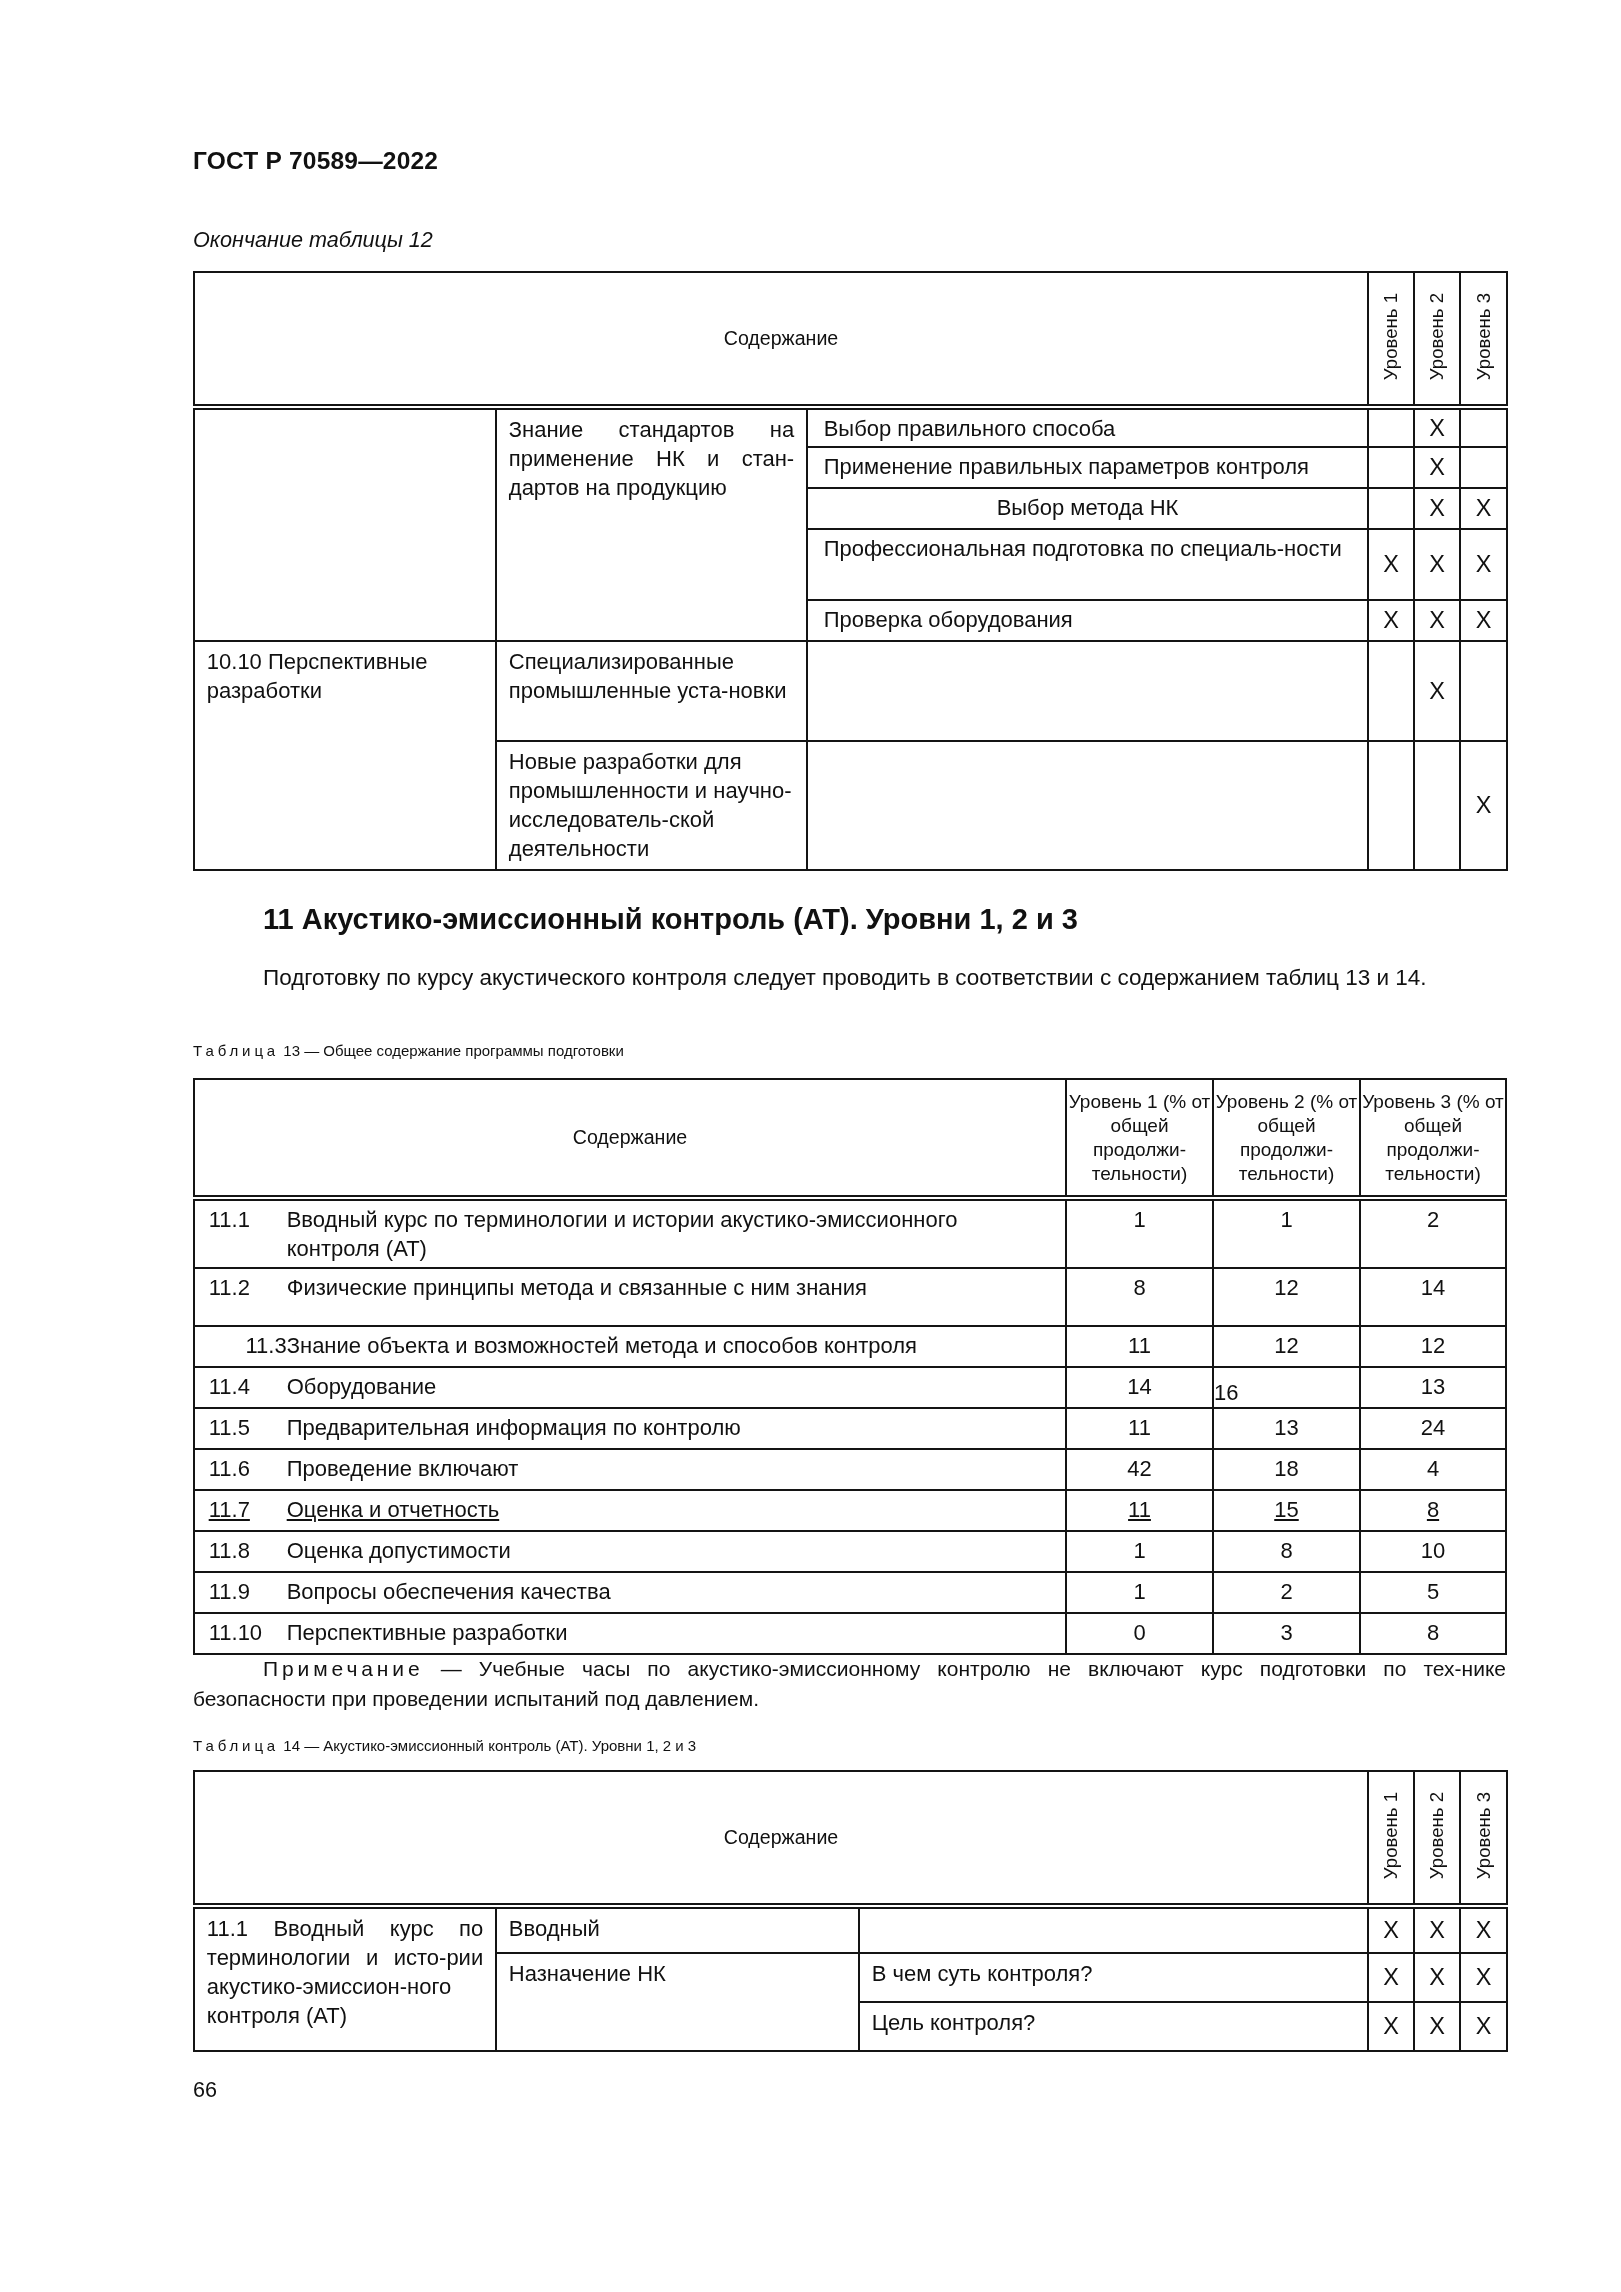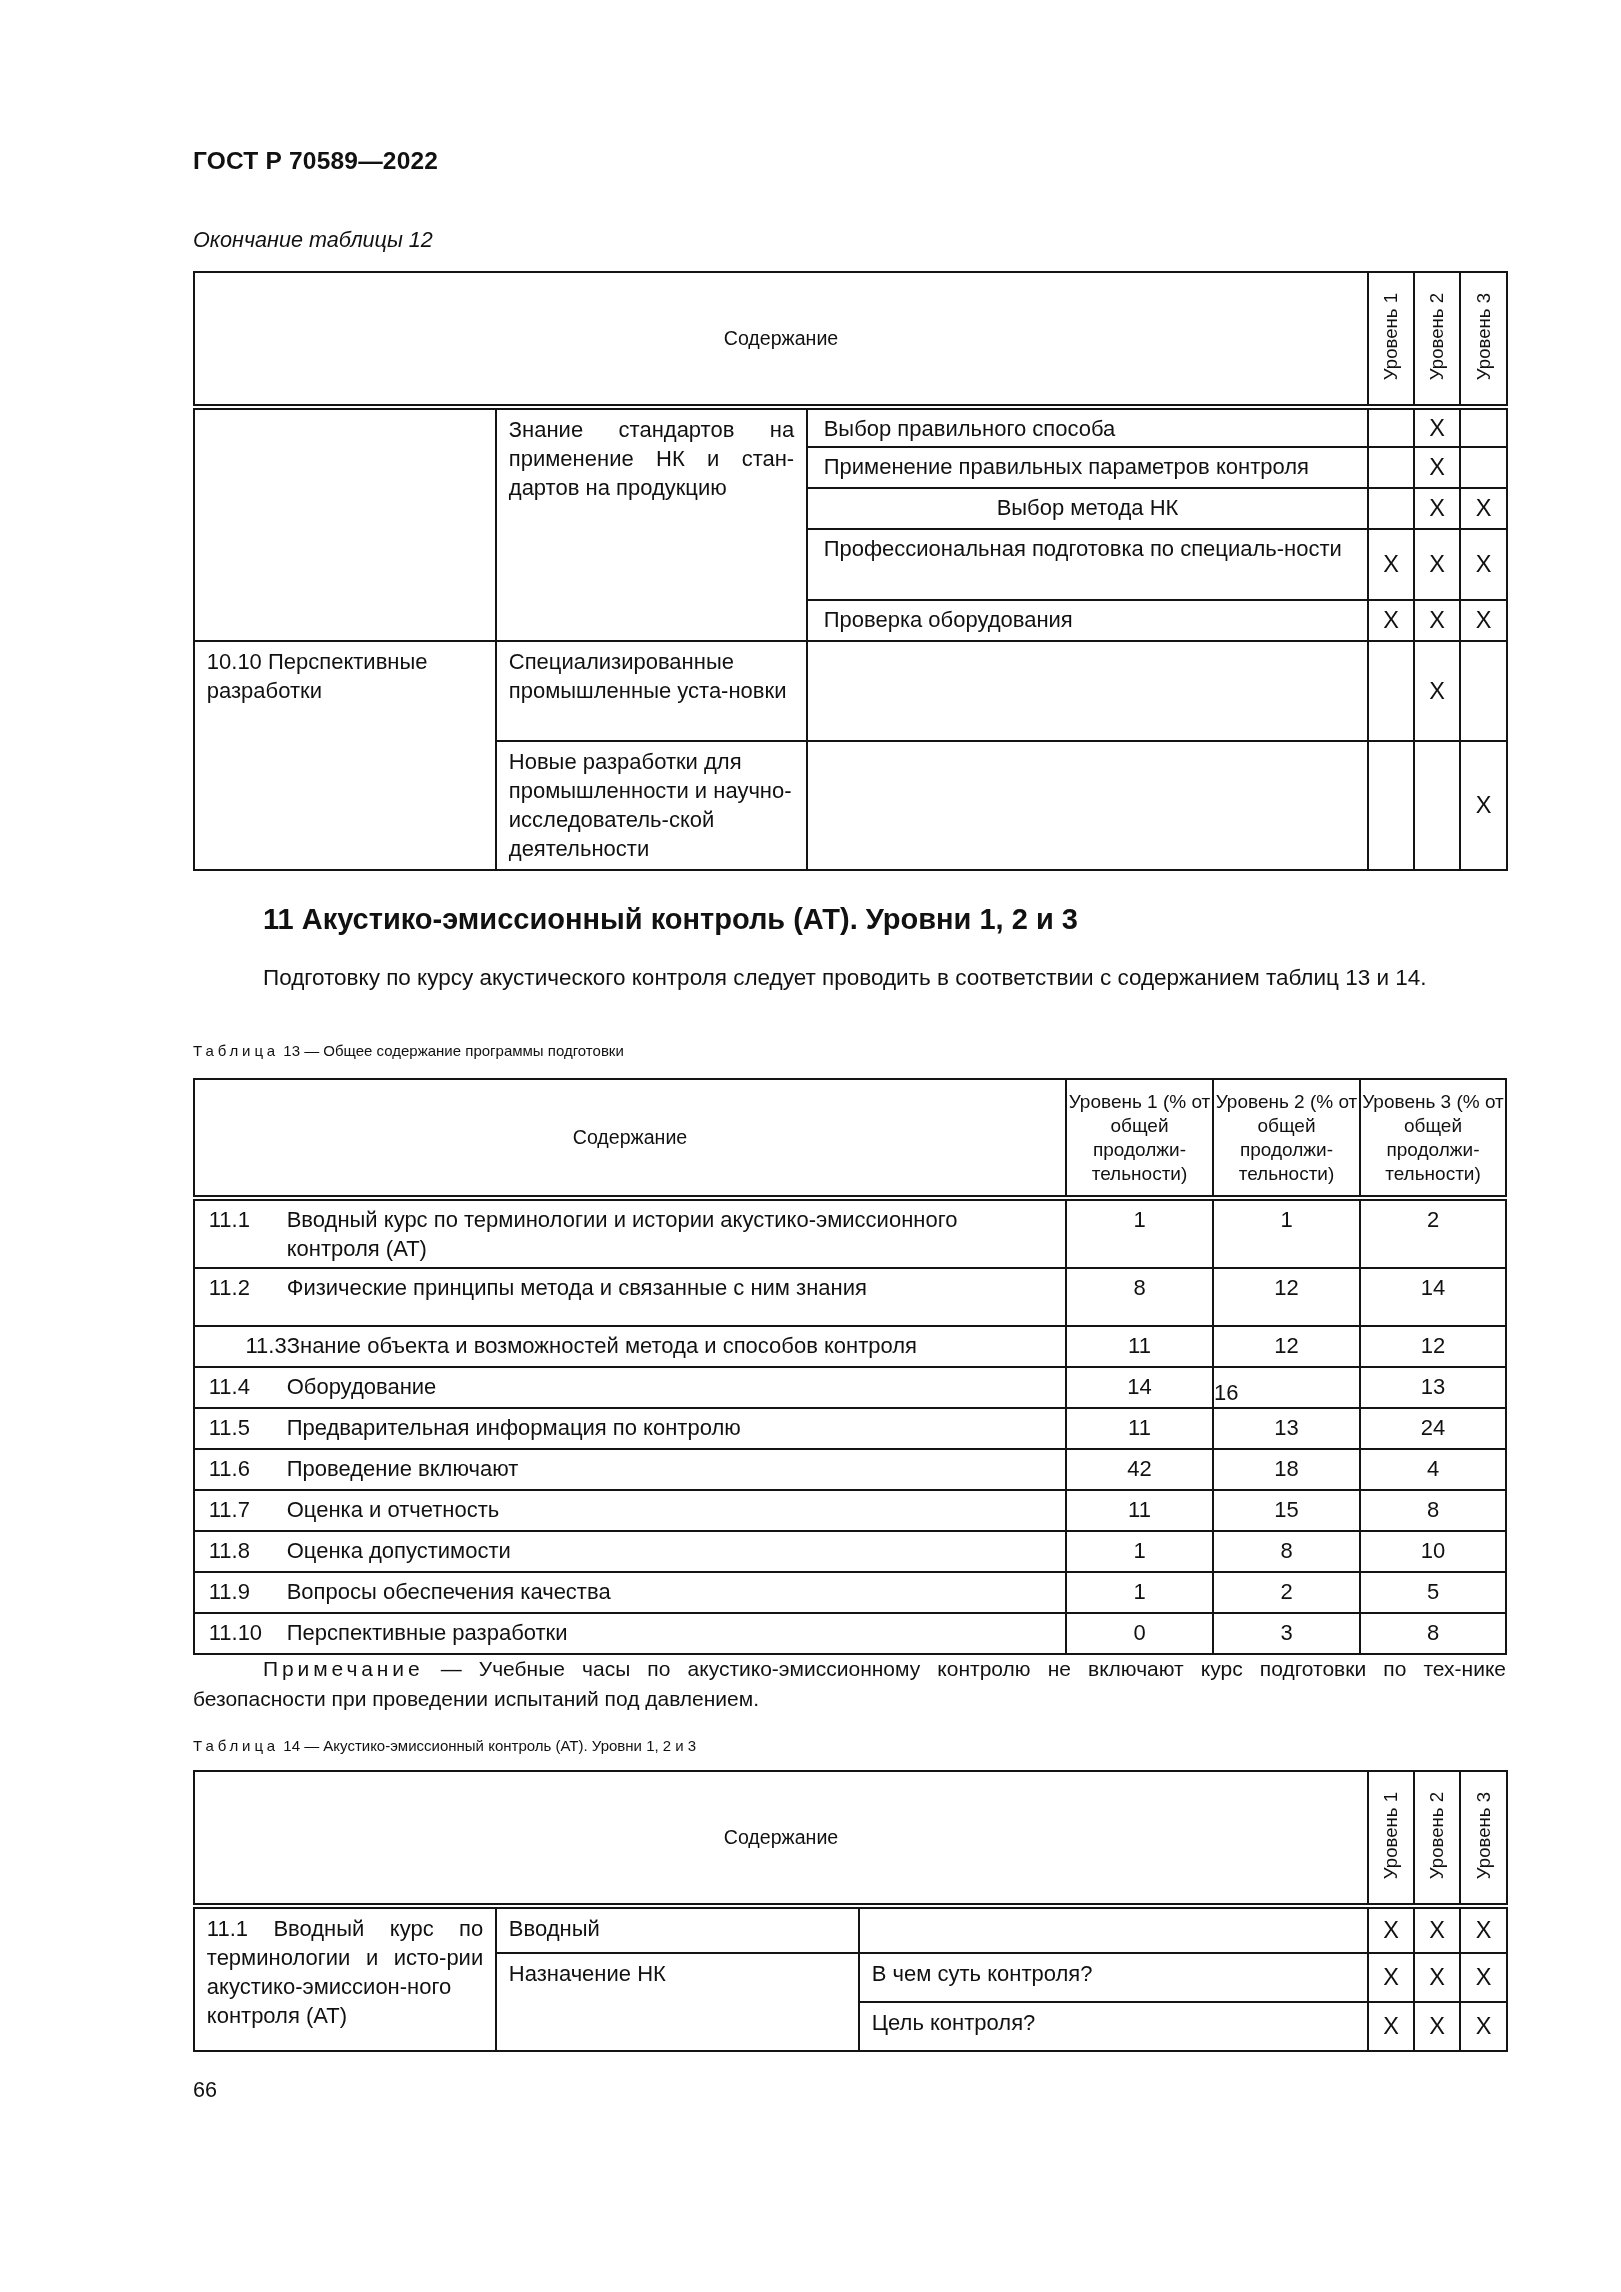--- a/index.html
+++ b/index.html
@@ -179,21 +179,21 @@
     <td class="t-text" style="padding:3.9px 11.8px 0 13.7px;">
           <div class="row-flex">
             <span class="num">11.6</span>
             <span>Проведение включают</span>
           </div>
         </td>
     <td class="t-text" style="text-align:center; padding-top:3.9px;border-radius:16px;">42</td>
     <td class="t-text" style="text-align:center; padding-top:3.9px;">18</td>
     <td class="t-text" style="text-align:center; padding-top:3.9px;">4</td>
   </tr>
-  <tr style="height:41px;">
+  <tr style="height:41px;text-decoration:underline;">
     <td class="t-text" style="padding:3.9px 11.8px 0 13.7px;">
           <div class="row-flex">
             <span class="num">11.7</span>
             <span>Оценка и отчетность</span>
           </div>
         </td>
     <td class="t-text" style="text-align:center; padding-top:3.9px;">11</td>
     <td class="t-text" style="text-align:center; padding-top:3.9px;">15</td>
     <td class="t-text" style="text-align:center; padding-top:3.9px;">8</td>
   </tr>

